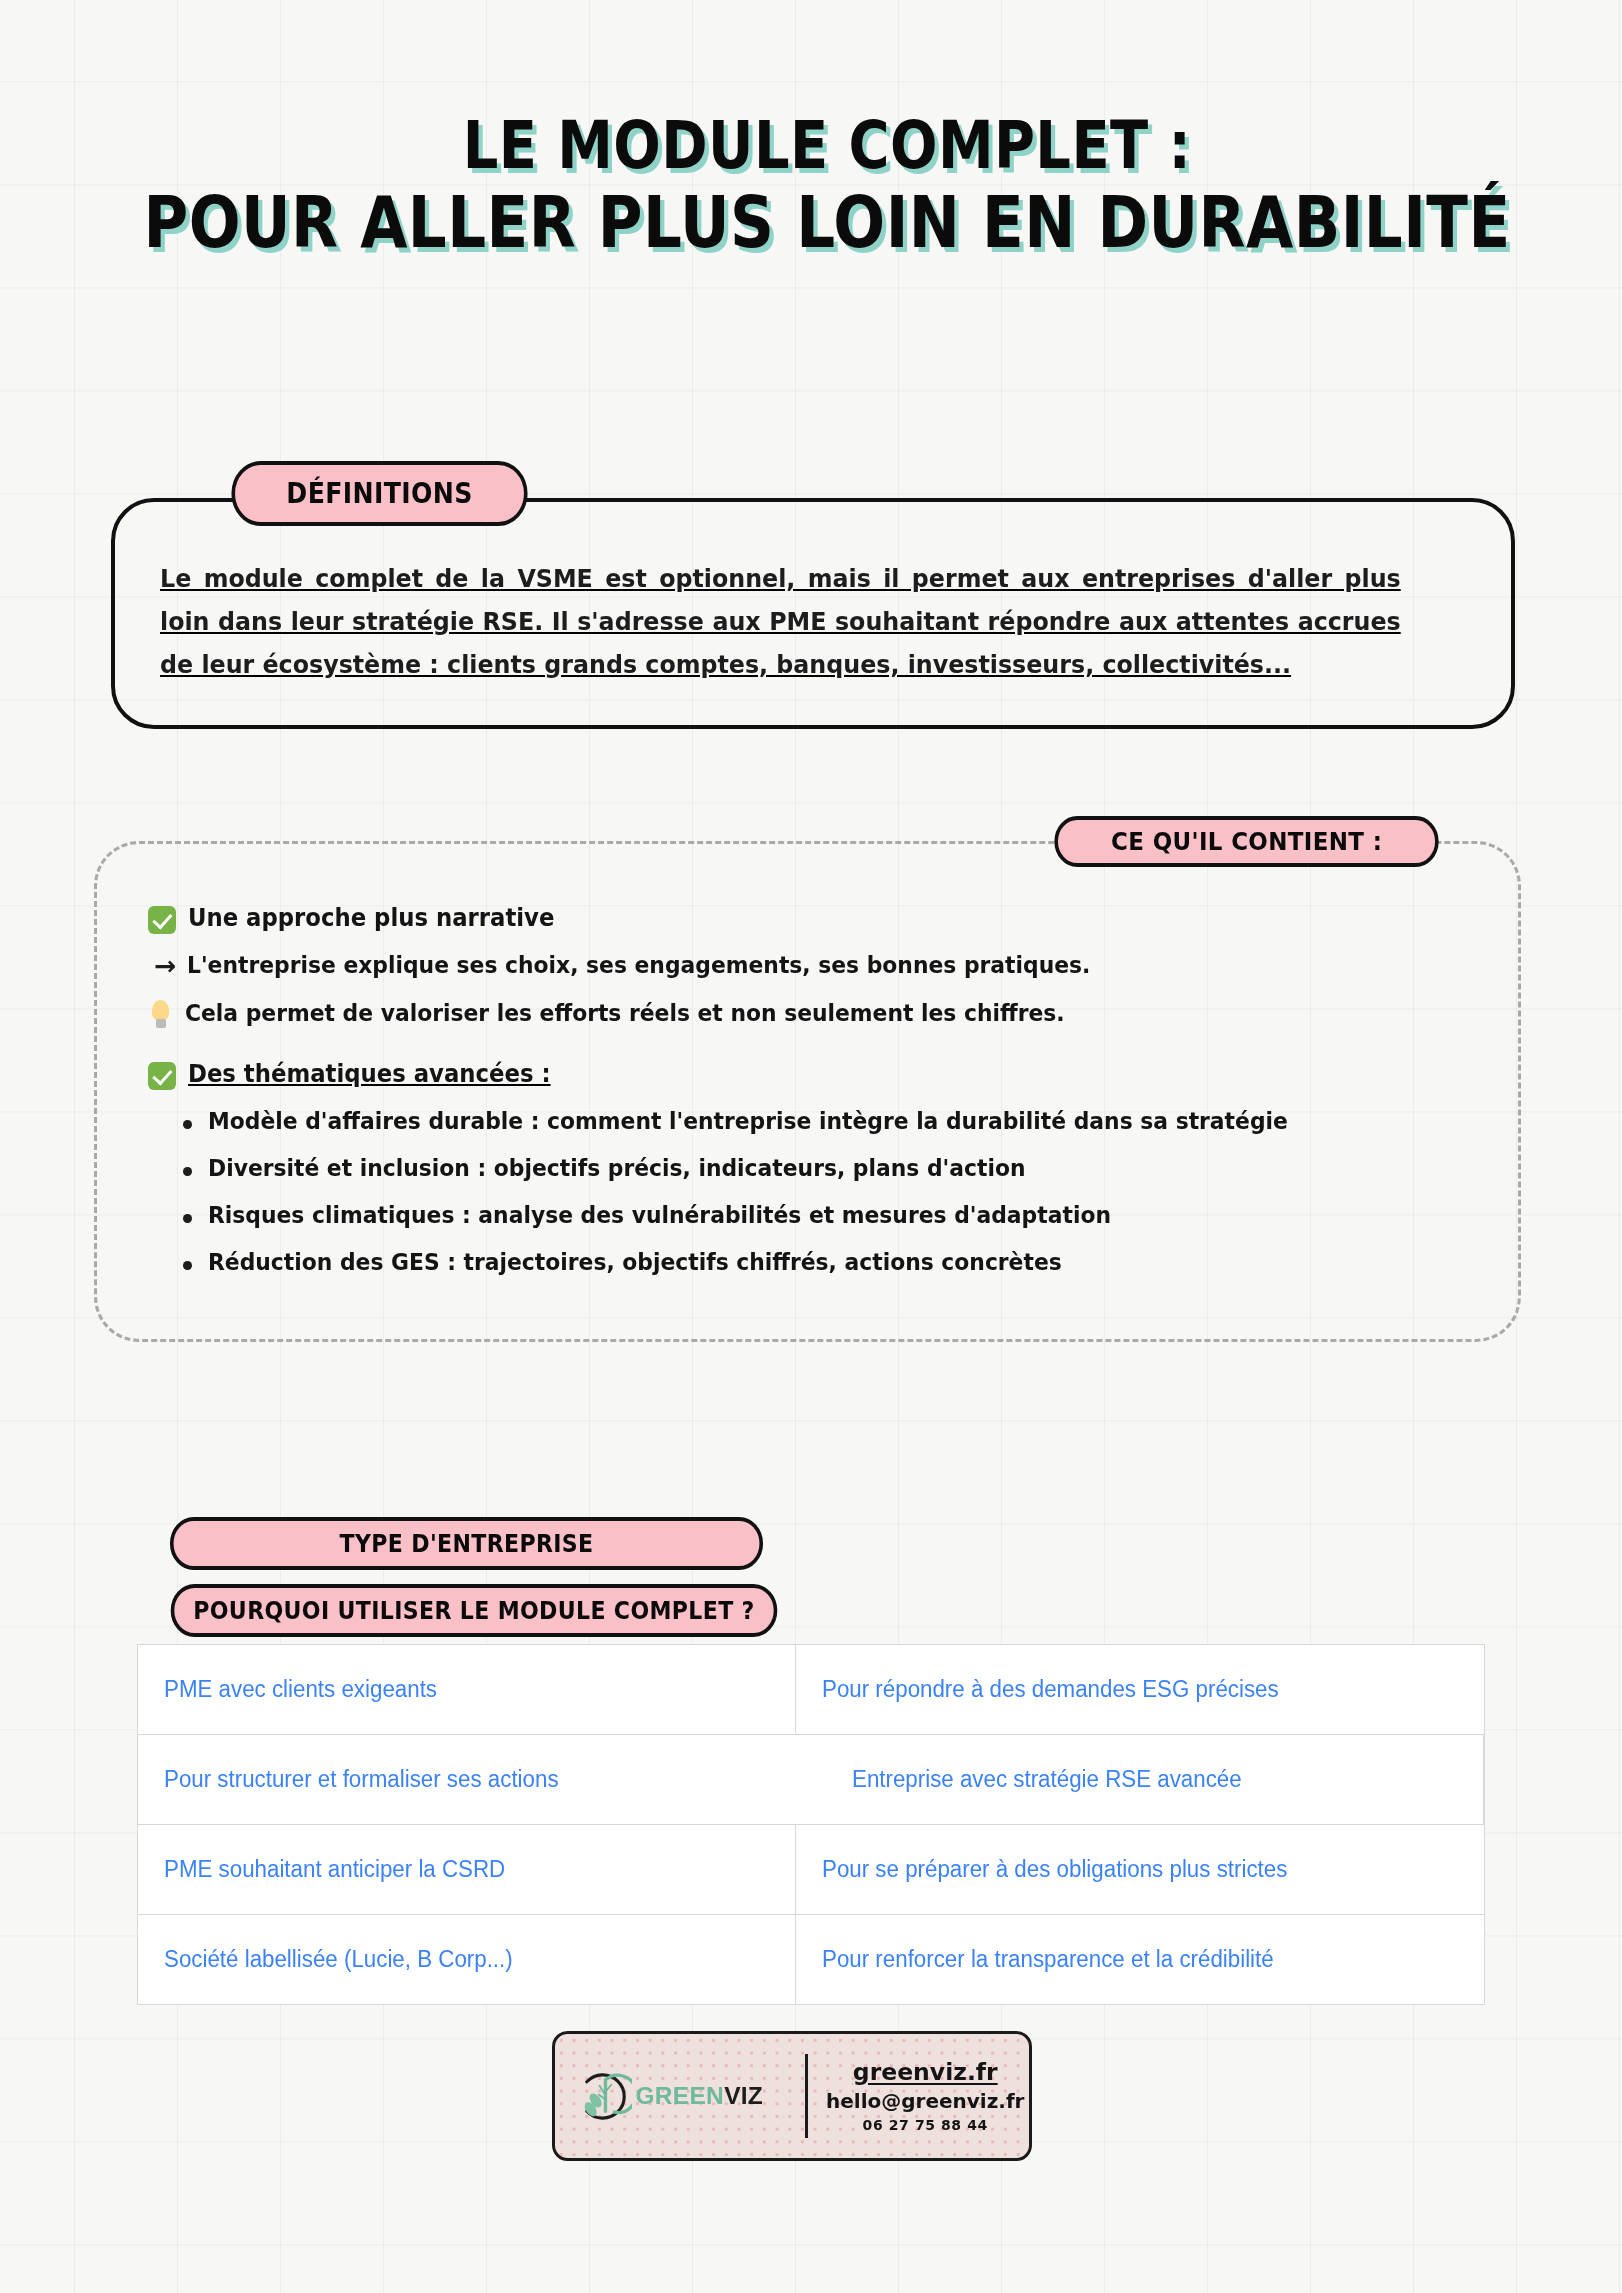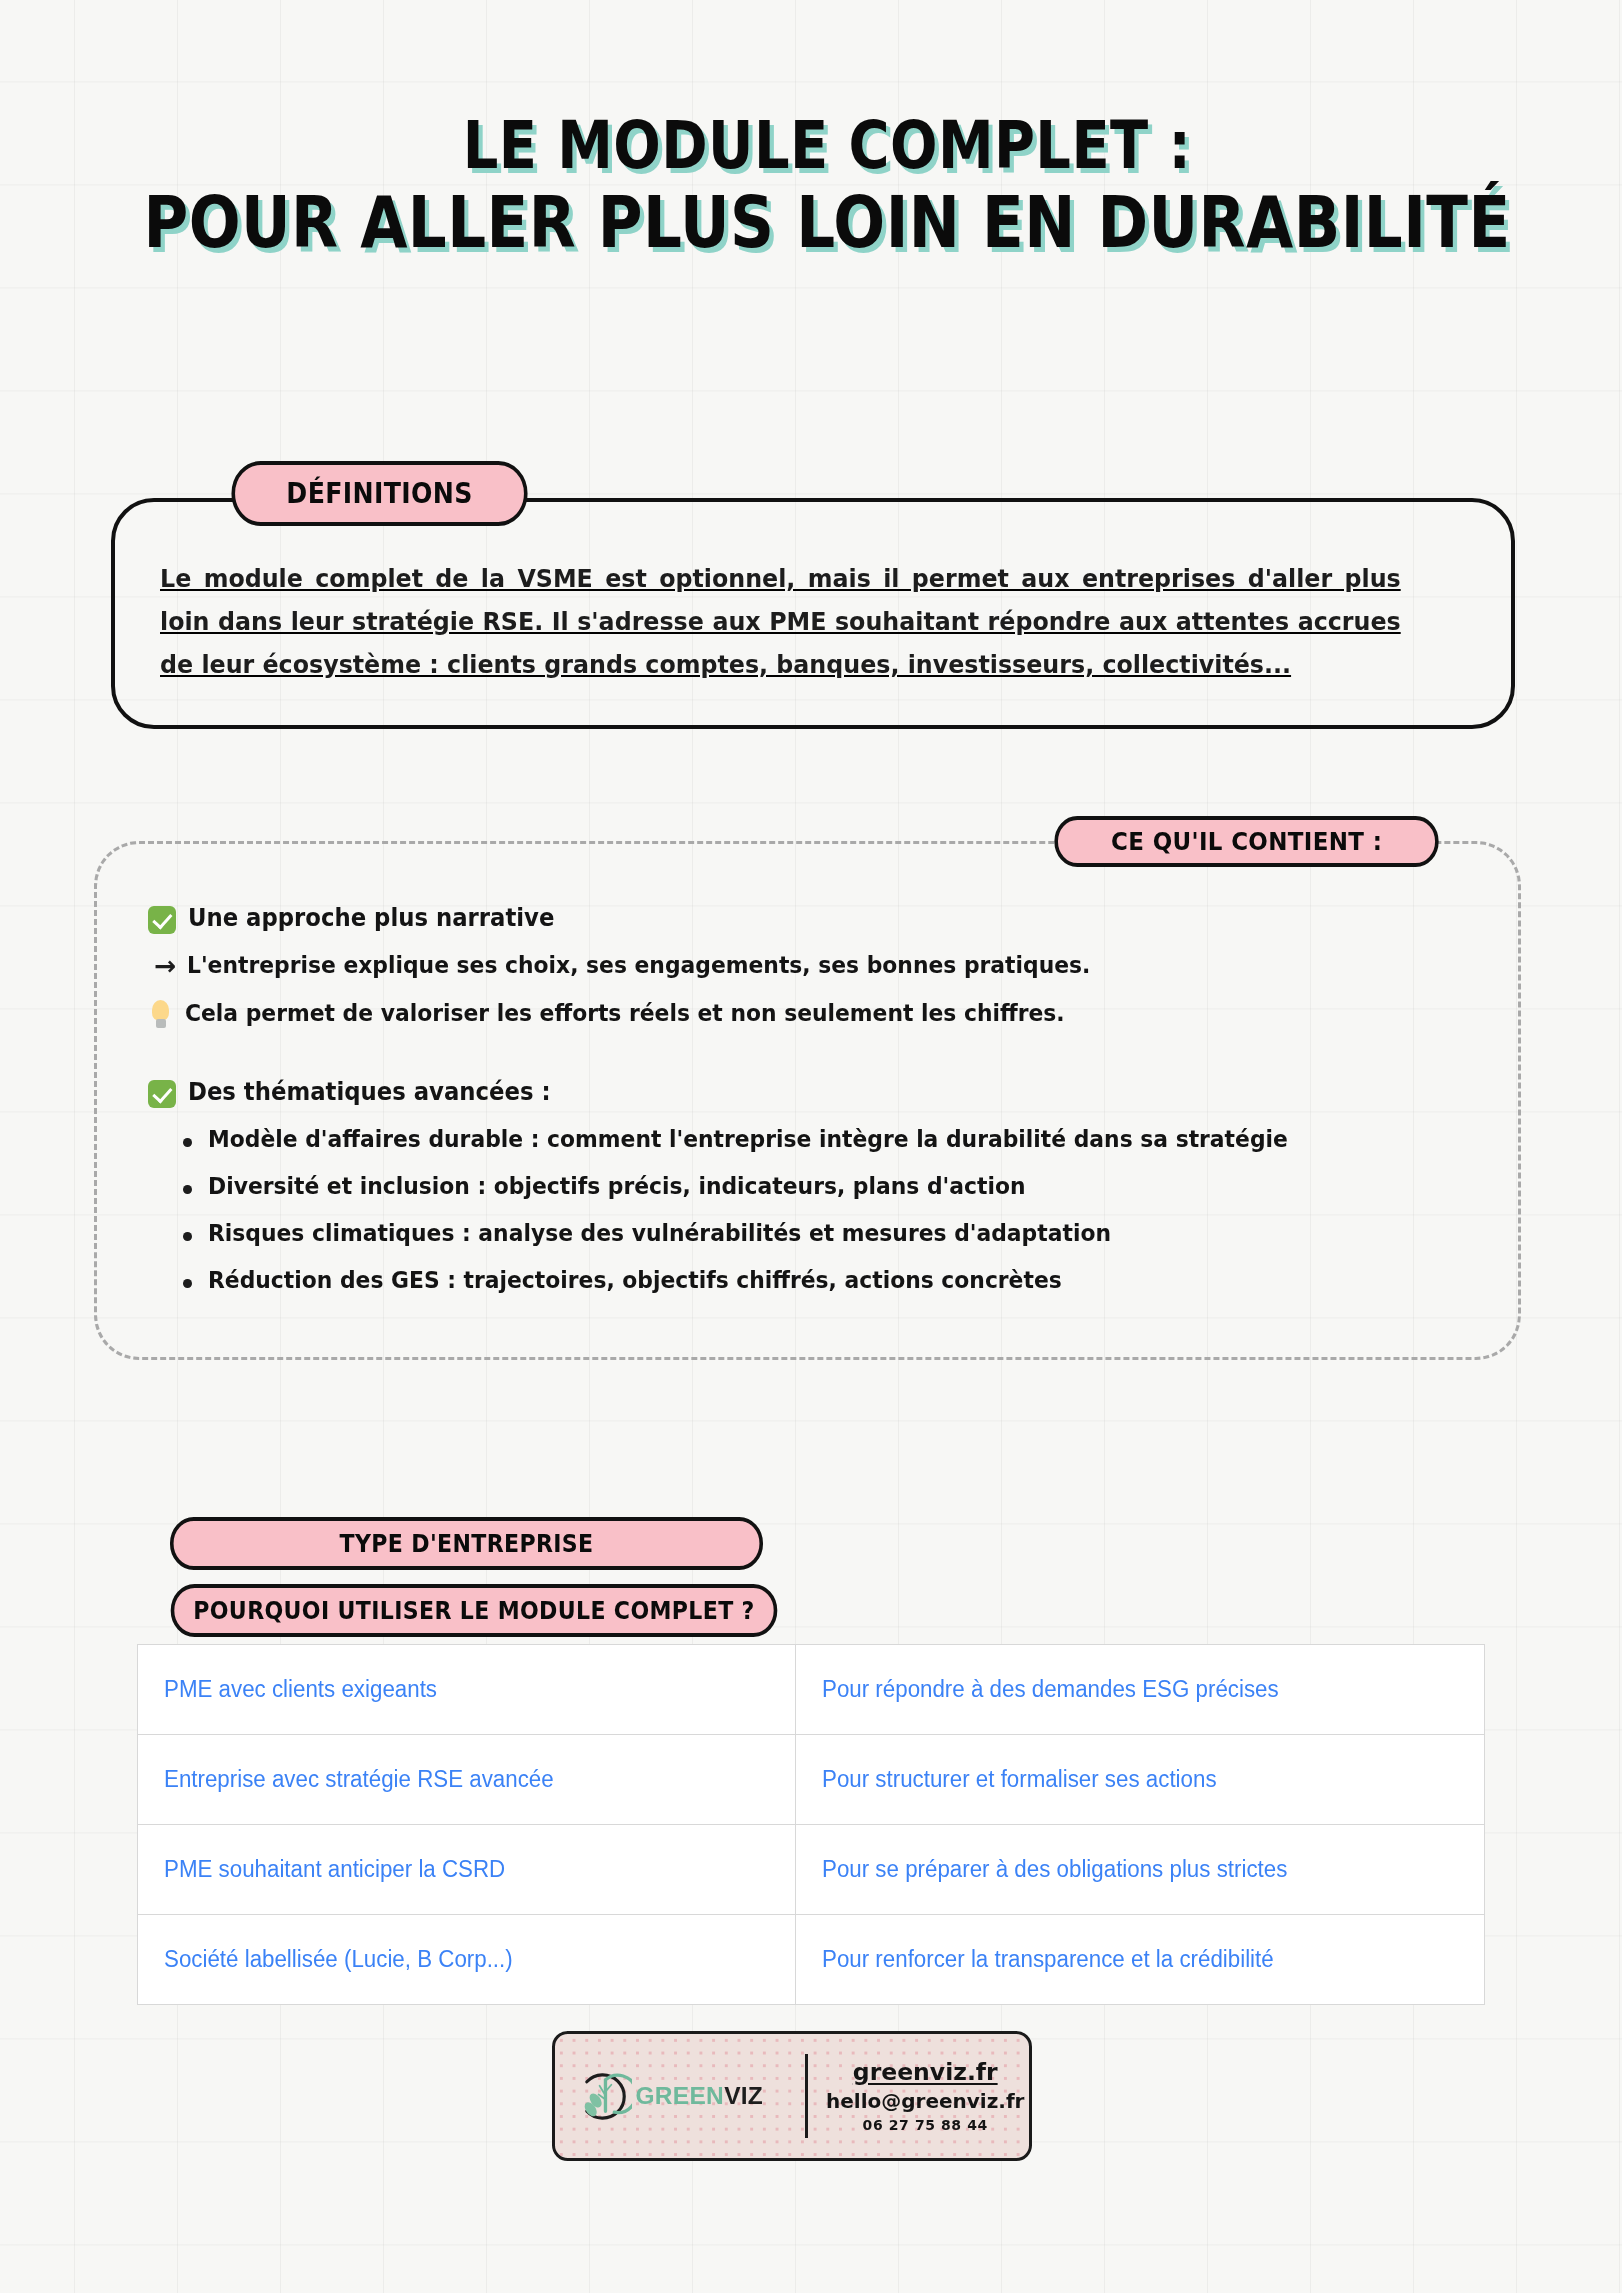--- a/index.html
+++ b/index.html
@@ -120,21 +120,21 @@
     border-radius: 45px;
     padding: 57px 51px 45px 51px;
     min-height: 365px;
   }
 
   .c-row {
     display: flex;
     align-items: flex-start;
     margin-bottom: 13.7px;
   }
-  .c-row.gap-top { margin-top: 45px; }
+  .c-row.gap-top { margin-top: 27px; text-decoration: underline; }
 
   .ck-icon {
     flex: 0 0 auto;
     width: 28px;
     height: 28px;
     border-radius: 5.9px;
     background: #78b348;
     margin-right: 11.8px;
     margin-top: 4.9px;
     position: relative;
@@ -386,25 +386,25 @@
       <div class="trow">
         <div class="tcell c1">
             <span>PME avec clients exigeants</span>
           </div>
         <div class="tcell c2">
             <span>Pour répondre à des demandes ESG précises</span>
           </div>
       </div>
 
       <div class="trow">
+        <div class="tcell c2">
+            <span>Pour structurer et formaliser ses actions</span>
+          </div>
         <div class="tcell c1">
             <span>Entreprise avec stratégie RSE avancée</span>
-          </div>
-        <div class="tcell c2">
-            <span>Pour structurer et formaliser ses actions</span>
           </div>
       </div>
 
       <div class="trow">
         <div class="tcell c1">
             <span>PME souhaitant anticiper la CSRD</span>
           </div>
         <div class="tcell c2">
             <span>Pour se préparer à des obligations plus strictes</span>
           </div>

